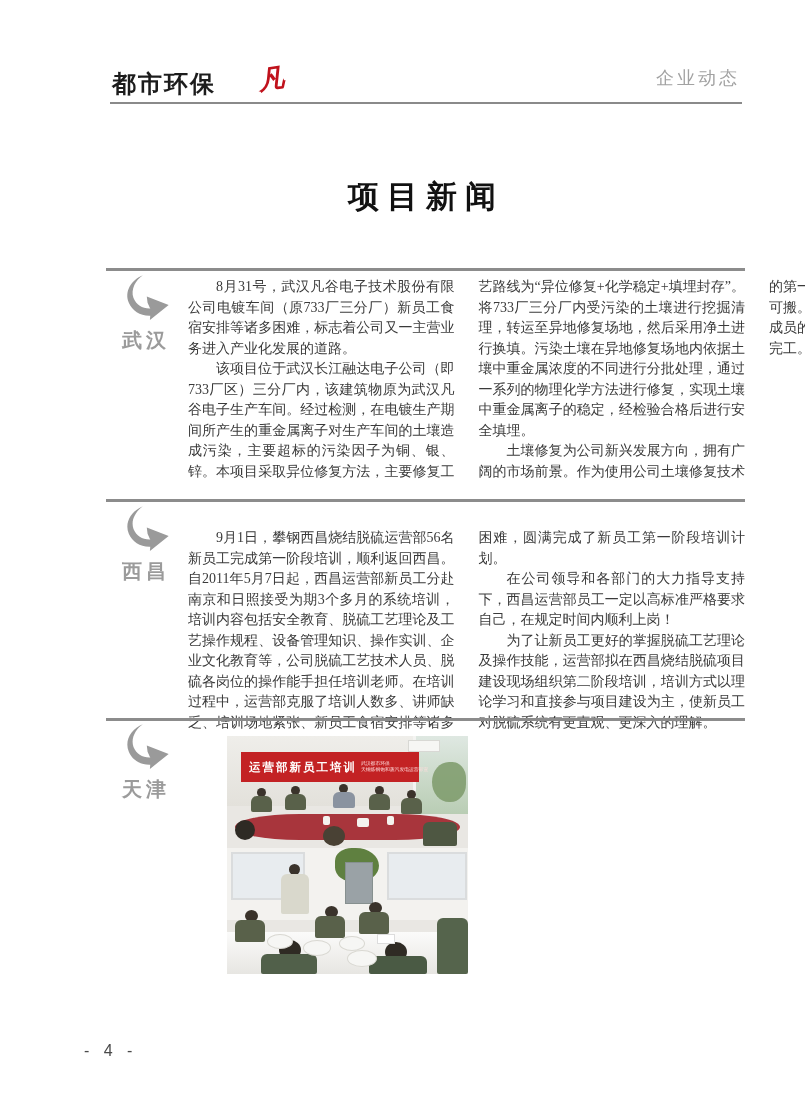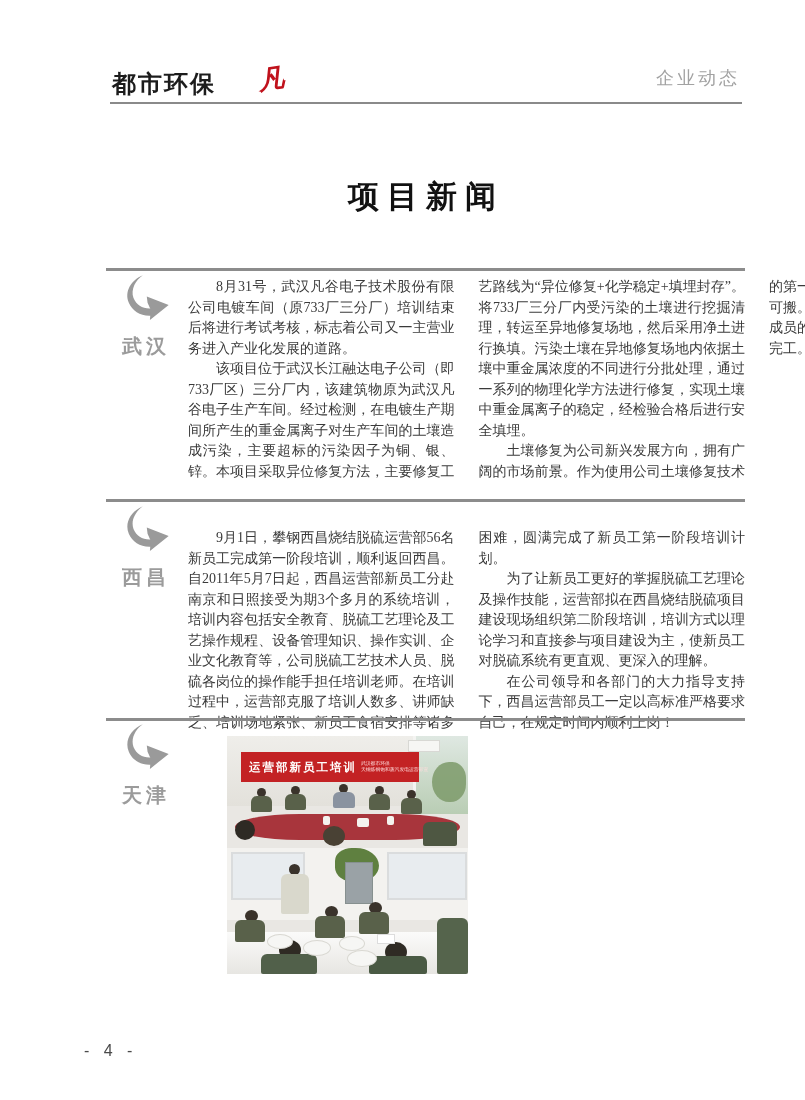--- a/index.html
+++ b/index.html
@@ -15,21 +15,21 @@
   .hdr-cat{position:absolute;right:2px;top:0;font-size:18px;color:#a2a2a2;letter-spacing:3px;
            font-family:"Liberation Sans","DejaVu Sans",sans-serif;}
 
   
   .page-title{position:absolute;left:110px;top:176px;width:632px;text-align:center;
               font-size:31px;font-weight:bold;color:#111;letter-spacing:8px;}
 
   
   .rule{position:absolute;left:106px;width:639px;height:3px;background:#8c8c8c;}
   .rail{position:absolute;left:110px;width:72px;text-align:center;}
-  .rail .city{display:block;margin-top:6px;font-size:20px;font-weight:bold;color:#9b9b9b;letter-spacing:4px;}
+  .rail .city{display:block;font-size:20px;font-weight:bold;color:#9b9b9b;letter-spacing:4px;}
   .swoosh{width:50px;height:50px;display:inline-block;}
   .swoosh path,.swoosh polygon{fill:#9a9a9a;}
 
   .coltext{position:absolute;left:188px;width:557px;column-count:2;column-gap:24px;column-fill:balance;}
   .coltext p,.onecol p{margin:0;font-size:14px;line-height:20.5px;text-align:justify;text-indent:2em;color:#3a3a3a;}
   .onecol{position:absolute;left:483px;width:262px;}
 
   
   .photo{position:absolute;left:227px;width:241px;overflow:hidden;background:#e9e7e3;}
   .ph1{top:736px;height:130px;}
@@ -77,37 +77,37 @@
 
   <div class="rule" style="top:268px"></div>
   <div class="rail" style="top:273px">
     <svg class="swoosh" viewBox="0 0 64 64">
       <path d="M28 3 C13 9 4 24 10 38 C15 50 28 57 43 54 L41 45 C30 47 20 42 16 32 C12 21 19 9 28 3 Z"></path>
       <polygon points="33,30 61,41 37,60 38,47 34,38"></polygon>
     </svg>
     <span class="city">武汉</span>
   </div>
   <div class="coltext" style="top:277px;height:205px;">
-    <p>8月31号，武汉凡谷电子技术股份有限公司电镀车间（原733厂三分厂）培训结束后将进行考试考核，标志着公司又一主营业务进入产业化发展的道路。</p>
+    <p>8月31号，武汉凡谷电子技术股份有限公司电镀车间（原733厂三分厂）新员工食宿安排等诸多困难，标志着公司又一主营业务进入产业化发展的道路。</p>
     <p>该项目位于武汉长江融达电子公司（即733厂区）三分厂内，该建筑物原为武汉凡谷电子生产车间。经过检测，在电镀生产期间所产生的重金属离子对生产车间的土壤造成污染，主要超标的污染因子为铜、银、锌。本项目采取异位修复方法，主要修复工艺路线为“异位修复+化学稳定+填埋封存”。将733厂三分厂内受污染的土壤进行挖掘清理，转运至异地修复场地，然后采用净土进行换填。污染土壤在异地修复场地内依据土壤中重金属浓度的不同进行分批处理，通过一系列的物理化学方法进行修复，实现土壤中重金属离子的稳定，经检验合格后进行安全填埋。</p>
     <p>土壤修复为公司新兴发展方向，拥有广阔的市场前景。作为使用公司土壤修复技术的第一个项目，此工程无先例可循、无模式可搬。但在公司领导的大力支持以及项目部成员的精心准备下，相信该工程一定能顺利完工。</p>
   </div>
 
   <div class="rule" style="top:499px"></div>
   <div class="rail" style="top:504px">
     <svg class="swoosh" viewBox="0 0 64 64">
       <path d="M28 3 C13 9 4 24 10 38 C15 50 28 57 43 54 L41 45 C30 47 20 42 16 32 C12 21 19 9 28 3 Z"></path>
       <polygon points="33,30 61,41 37,60 38,47 34,38"></polygon>
     </svg>
     <span class="city">西昌</span>
   </div>
   <div class="coltext" style="top:528px;height:205px;">
     <p>9月1日，攀钢西昌烧结脱硫运营部56名新员工完成第一阶段培训，顺利返回西昌。自2011年5月7日起，西昌运营部新员工分赴南京和日照接受为期3个多月的系统培训，培训内容包括安全教育、脱硫工艺理论及工艺操作规程、设备管理知识、操作实训、企业文化教育等，公司脱硫工艺技术人员、脱硫各岗位的操作能手担任培训老师。在培训过程中，运营部克服了培训人数多、讲师缺乏、培训场地紧张、新员工食宿安排等诸多困难，圆满完成了新员工第一阶段培训计划。</p>
+    <p>在公司领导和各部门的大力指导支持下，西昌运营部员工一定以高标准严格要求自己，在规定时间内顺利上岗！</p>
     <p>为了让新员工更好的掌握脱硫工艺理论及操作技能，运营部拟在西昌烧结脱硫项目建设现场组织第二阶段培训，培训方式以理论学习和直接参与项目建设为主，使新员工对脱硫系统有更直观、更深入的理解。</p>
-    <p>在公司领导和各部门的大力指导支持下，西昌运营部员工一定以高标准严格要求自己，在规定时间内顺利上岗！</p>
   </div>
 
   <div class="rule" style="top:718px"></div>
   <div class="rail" style="top:722px">
     <svg class="swoosh" viewBox="0 0 64 64">
       <path d="M28 3 C13 9 4 24 10 38 C15 50 28 57 43 54 L41 45 C30 47 20 42 16 32 C12 21 19 9 28 3 Z"></path>
       <polygon points="33,30 61,41 37,60 38,47 34,38"></polygon>
     </svg>
     <span class="city">天津</span>
   </div>

